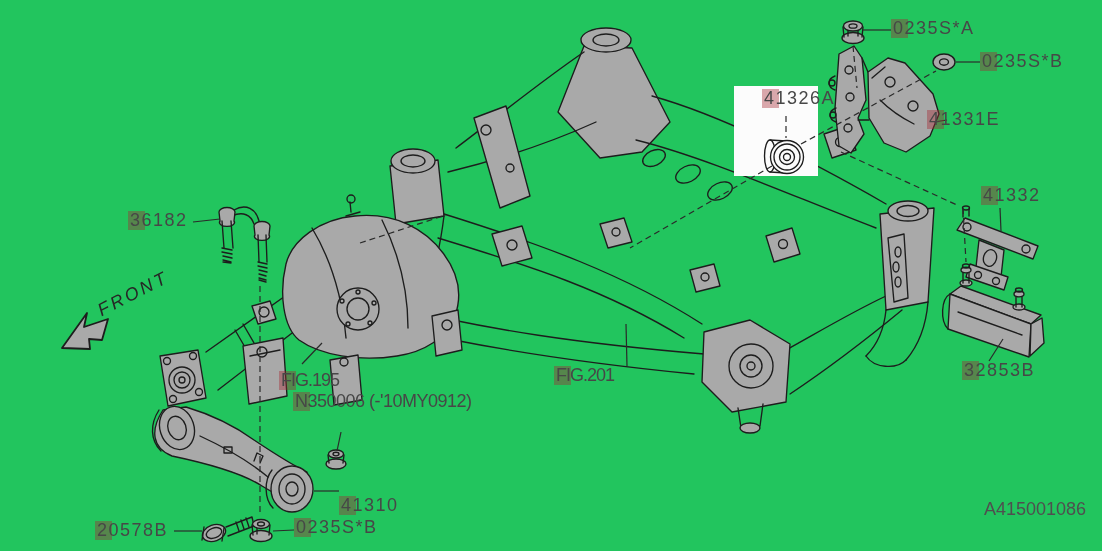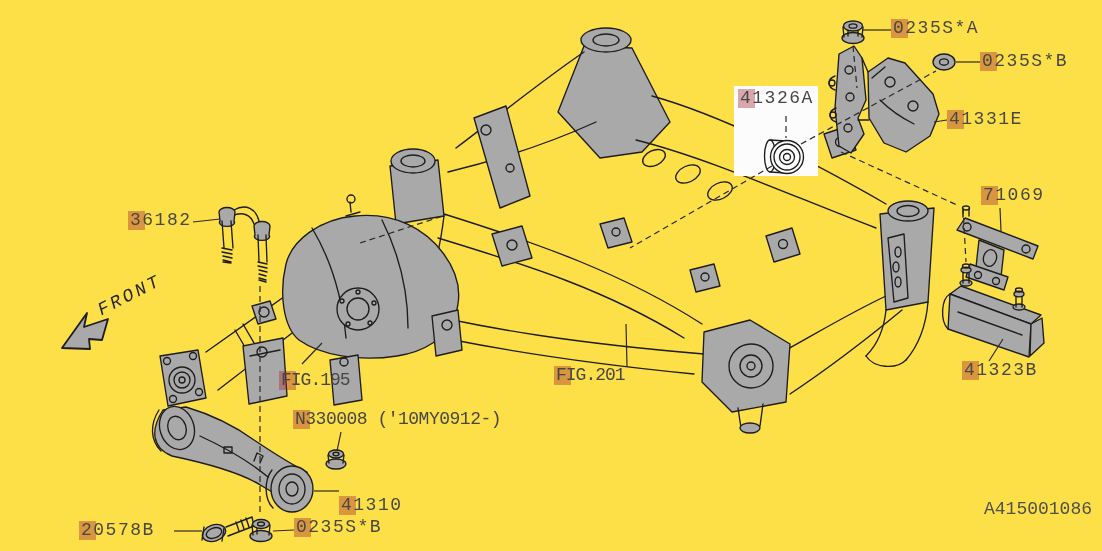--- a/index.html
+++ b/index.html
@@ -1,19 +1,19 @@
 <!DOCTYPE html>
 <html><head>
 <meta charset="utf-8">
 <style>
   html,body{margin:0;padding:0;background:#888;}
   .stage{
     position:relative;width:1102px;height:551px;overflow:hidden;
-    background:#fde047;
-    font-family:Liberation Mono, monospace;
+    background:#22c55e;
+    font-family:Liberation Sans, sans-serif;
   }
   .stage svg{position:absolute;left:0;top:0;}
   .plabel{
     position:absolute;font-size:18px;line-height:19px;color:#474747;
     letter-spacing:1.5px;white-space:pre;
   }
   .plabel .hl{
     position:absolute;left:-2px;top:0;width:17px;height:19px;
     background:rgba(165,40,50,.40);
   }
@@ -273,29 +273,29 @@
     <path d="M627,366 L626,324"></path>
     <path d="M341,432 L337,451"></path>
     <path d="M314,491 L339,491"></path>
     <path d="M174,531 L202,531"></path>
     <path d="M273,531 L294,530"></path>
   </g>
 </svg>
 
 <div class="plabel" style="left:893px;top:19px"><span class="hl"></span><span class="txt">0235S*A</span></div>
 <div class="plabel" style="left:982px;top:52px"><span class="hl"></span><span class="txt">0235S*B</span></div>
-<div class="plabel" style="left:740px;top:89px"><span class="hl"></span><span class="txt">41326A</span></div>
-<div class="plabel" style="left:949px;top:110px"><span class="hl"></span><span class="txt">41331E</span></div>
-<div class="plabel" style="left:983px;top:186px"><span class="hl"></span><span class="txt">71069</span></div>
+<div class="plabel" style="left:764px;top:89px"><span class="hl"></span><span class="txt">41326A</span></div>
+<div class="plabel" style="left:929px;top:110px"><span class="hl"></span><span class="txt">41331E</span></div>
+<div class="plabel" style="left:983px;top:186px"><span class="hl"></span><span class="txt">41332</span></div>
 <div class="plabel" style="left:130px;top:211px"><span class="hl"></span><span class="txt">36182</span></div>
-<div class="plabel" style="left:964px;top:361px"><span class="hl"></span><span class="txt">41323B</span></div>
+<div class="plabel" style="left:964px;top:361px"><span class="hl"></span><span class="txt">32853B</span></div>
 <div class="plabel fig" style="left:281px;top:371px"><span class="hl"></span><span class="txt">FIG.195</span></div>
-<div class="plabel note" style="left:295px;top:410px"><span class="hl"></span><span class="txt">N330008 ('10MY0912-)</span></div>
+<div class="plabel note" style="left:295px;top:392px"><span class="hl"></span><span class="txt">N350006 (-'10MY0912)</span></div>
 <div class="plabel fig" style="left:556px;top:366px"><span class="hl"></span><span class="txt">FIG.201</span></div>
 <div class="plabel" style="left:341px;top:496px"><span class="hl"></span><span class="txt">41310</span></div>
-<div class="plabel" style="left:81px;top:521px"><span class="hl"></span><span class="txt">20578B</span></div>
+<div class="plabel" style="left:97px;top:521px"><span class="hl"></span><span class="txt">20578B</span></div>
 <div class="plabel" style="left:296px;top:518px"><span class="hl"></span><span class="txt">0235S*B</span></div>
 
 <div class="front">FRONT</div>
 
 <div class="plabel code" style="left:984px;top:500px"><span class="txt">A415001086</span></div>
 
 </div>
 
 </body></html>

